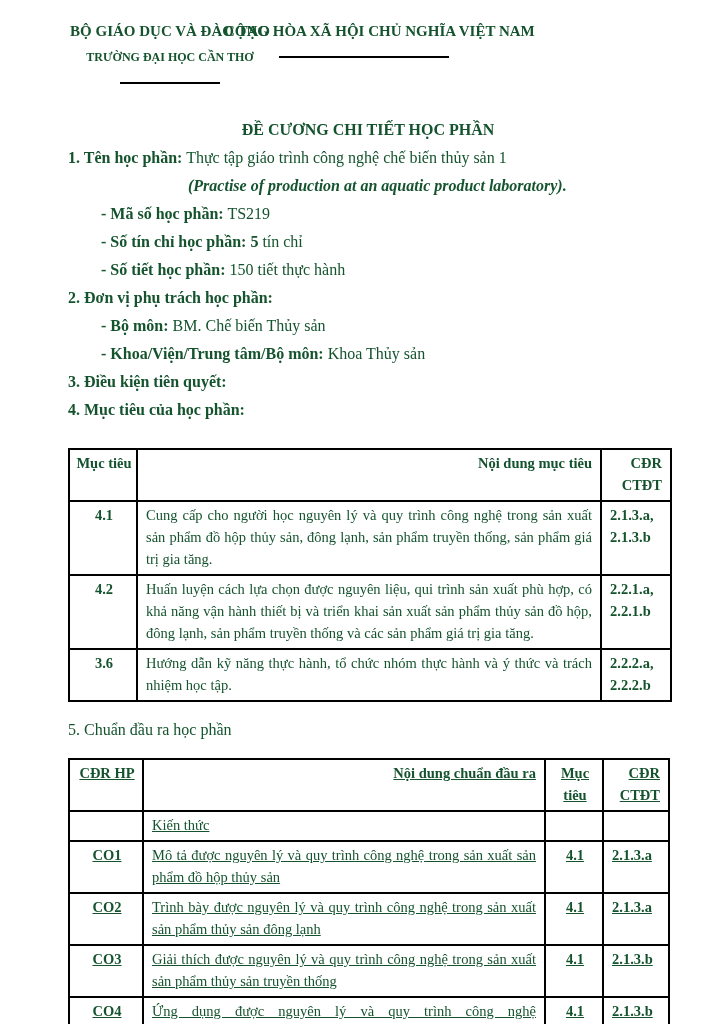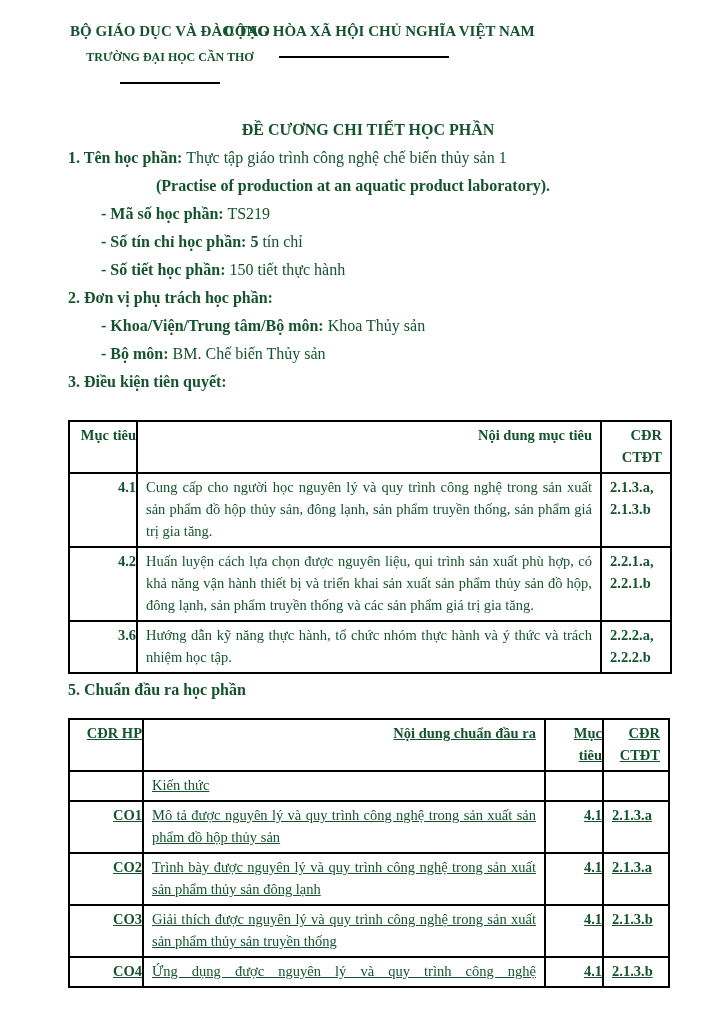--- a/index.html
+++ b/index.html
@@ -23,32 +23,32 @@
   .hdr-rule { display:inline-block; height:2px; border-bottom:2px solid #000; margin-top:3px; }
   .rule-left  { width:100px; }
   .rule-right { width:170px; }
   
   .doc-title { text-align:center; font-weight:bold; font-size:16px; line-height:24px; margin-top:24px; }
   
   .items { margin-top:2px; }
   .line { font-size:16px; line-height:28px; }
   .lbl  { font-weight:bold; }
   .indent1   { margin-left:33px; }
-  .indent-en { margin-left:88px; font-weight:bold; }
+  .indent-en { margin-left:120px; font-weight:bold; font-style:italic; }
   
   table { border-collapse:collapse; table-layout:fixed; font-size:14.5px; }
   td, th { border:2px solid #000; vertical-align:top; padding:2px 8px 4px 8px; line-height:22px; overflow:hidden; }
   th { font-weight:bold; text-align:right; }
-  .c-center { text-align:right; padding-left:2px; padding-right:0; }
+  .c-center { text-align:center; padding-left:2px; padding-right:0; }
   .c-just   { text-align:justify; }
   .b { font-weight:bold;margin-left:33px; }
   .force-j { text-align:justify; text-align-last:justify; }
   .t-objectives { margin-top:24px; width:602px; }
   .t-outcomes   { margin-top:14px; width:600px;text-decoration:underline; }
-  .sec-heading  { margin-top:2px; font-weight:bold; }
+  .sec-heading  { margin-top:14px; font-weight:normal; }
   .group-row td { height:22px; }
 </style>
 </head>
 <body>
 
 <div class="page">
 
   <div class="header">
     <div class="hdr-left">
       <div class="hdr-line1">BỘ GIÁO DỤC VÀ ĐÀO TẠO</div>
@@ -79,29 +79,30 @@
       <span class="lbl">5</span>
       <span>tín chỉ</span>
     </div>
     <div class="line indent1">
       <span class="lbl">- Số tiết học phần:</span>
       <span>150 tiết thực hành</span>
     </div>
 
     <div class="line lbl">2. Đơn vị phụ trách học phần:</div>
     <div class="line indent1">
+      <span class="lbl">- Bộ môn:</span>
+      <span>BM. Chế biến Thủy sản</span>
+    </div>
+    <div class="line indent1">
       <span class="lbl">- Khoa/Viện/Trung tâm/Bộ môn:</span>
       <span>Khoa Thủy sản</span>
     </div>
-    <div class="line indent1">
-      <span class="lbl">- Bộ môn:</span>
-      <span>BM. Chế biến Thủy sản</span>
-    </div>
 
     <div class="line lbl">3. Điều kiện tiên quyết:</div>
+    <div class="line lbl">4. Mục tiêu của học phần:</div>
   </div>
 
   <table class="t-objectives">
     <colgroup>
         <col style="width:68px">
         <col style="width:464px">
         <col style="width:70px">
       </colgroup>
     <tbody>
         <tr>

